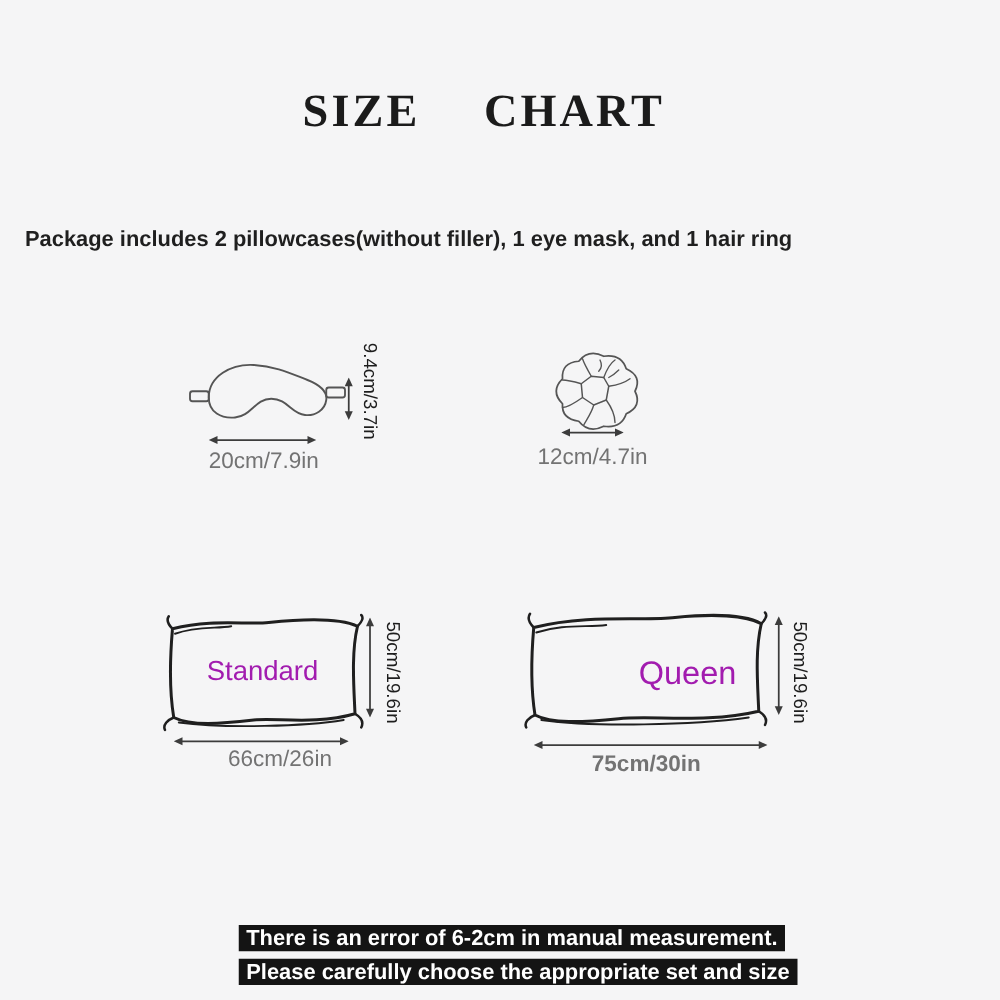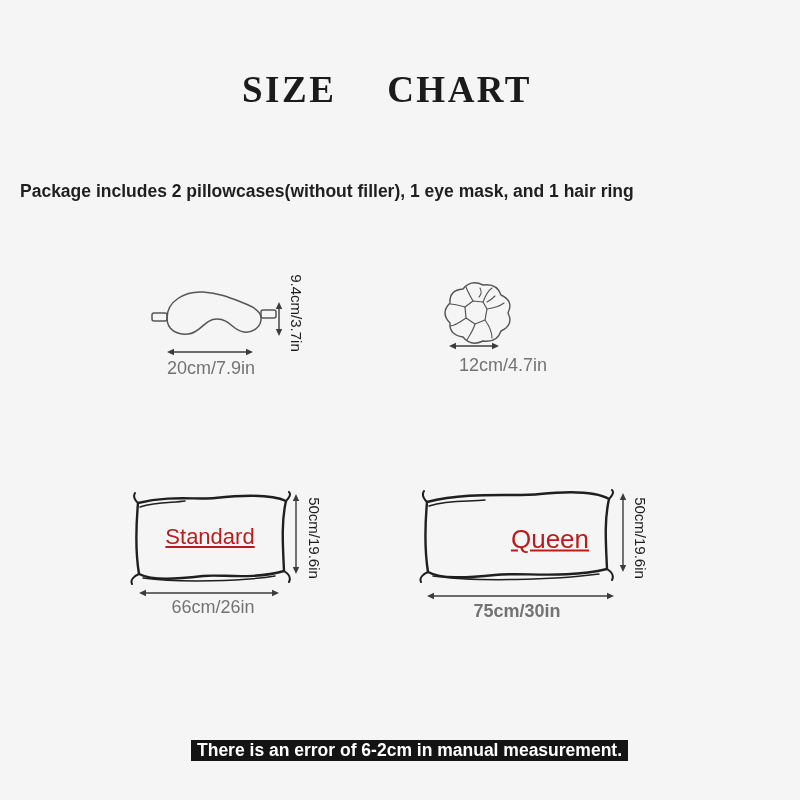--- a/index.html
+++ b/index.html
@@ -25,22 +25,22 @@
   .arrow polygon { fill:#3c3c3c; stroke:none; }
   .dim {
     position:absolute; font-size:18px; color:#737373; white-space:nowrap;
     transform:translateX(-50%);
   }
   .dim-rot {
     position:absolute; font-size:15px; color:#1d1d1d; white-space:nowrap;
     transform:translate(-50%,-50%) rotate(90deg);
   }
   .pillow-name {
-    position:absolute; transform:translate(-50%,-50%); color:#b91c1c;
-    white-space:nowrap; font-size:22px;text-decoration:underline;
+    position:absolute; transform:translate(-50%,-50%); color:#a21caf;
+    white-space:nowrap; font-size:22px;
   }
   .pillow-name.queen { font-size:26px; }
   .note {
     position:absolute; left:191px; background:#141414; color:#ffffff;
     font-size:17.5px; font-weight:700; line-height:21px; padding:0 6px;
     white-space:nowrap;
   }
 </style>
 </head>
 <body>
@@ -79,21 +79,21 @@
     <path style="stroke-width:1.1" d="M47,44 C52,51 54,58 54,62 M37,48 C35,55 31,60 29,64 M28,42 C21,47 16,50 12,50
          M27,31 C20,29 15,28 12,28 M35,25 C31,18 29,14 28,11 M45,26 C48,18 51,14 54,12
          M49,33 C56,32 62,30 66,27 M42,12 C44,16 43,19 41,21 M57,20 C54,23 51,25 49,26"></path>
   </svg>
 
   <svg class="arrow" style="left:449px; top:341px;" width="50" height="10" viewBox="0 0 50 10">
     <line x1="6" y1="5" x2="44" y2="5"></line>
     <polygon points="0,5 7,1.8 7,8.2"></polygon>
     <polygon points="50,5 43,1.8 43,8.2"></polygon>
   </svg>
-  <div class="dim" style="left:503px; top:355px;">12cm/4.7in</div>
+  <div class="dim" style="left:474px; top:355px;">12cm/4.7in</div>
 
   <svg class="art pillow" style="left:125px; top:488px;" width="175" height="100" viewBox="0 0 175 100">
     <path d="M13,15 C45,7 72,12 90,10 C118,7 146,6 161,13
          C156,34 158,60 159,83 C128,92 95,86 78,88
          C52,91 28,93 14,86 C10,62 11,38 13,15 Z"></path>
     <path style="stroke-width:2" d="M13,15 C9,11 8,8 10,5 M161,13 C165,9 166,6 164,4
          M159,83 C164,86 166,90 164,94 M14,86 C9,88 5,92 7,96"></path>
     <path style="stroke-width:1.5" d="M18,90 C55,95 120,93 150,88 M15,19 C32,13 48,15 60,13"></path>
   </svg>
   <div class="pillow-name" style="left:210px; top:537px;">Standard</div>
@@ -103,21 +103,21 @@
     <polygon points="5,0 1.8,7 8.2,7"></polygon>
     <polygon points="5,80 1.8,73 8.2,73"></polygon>
   </svg>
   <div class="dim-rot" style="left:314px; top:538px;">50cm/19.6in</div>
 
   <svg class="arrow" style="left:139px; top:588px;" width="140" height="10" viewBox="0 0 140 10">
     <line x1="6" y1="5" x2="134" y2="5"></line>
     <polygon points="0,5 7,1.8 7,8.2"></polygon>
     <polygon points="140,5 133,1.8 133,8.2"></polygon>
   </svg>
-  <div class="dim" style="left:213px; top:597px;">66cm/26in</div>
+  <div class="dim" style="left:224px; top:597px;">66cm/26in</div>
 
   <svg class="art pillow" style="left:415px; top:485px;" width="205" height="102" viewBox="0 0 205 102">
     <path d="M12,17 C55,6 100,12 125,9 C155,6 182,7 194,14
          C189,36 191,60 192,84 C150,94 105,87 80,90
          C50,93 26,94 13,87 C9,62 10,40 12,17 Z"></path>
     <path style="stroke-width:2" d="M12,17 C8,13 7,9 9,6 M194,14 C198,10 199,7 197,5
          M192,84 C197,87 199,91 197,95 M13,87 C8,89 4,93 6,97"></path>
     <path style="stroke-width:1.5" d="M18,91 C60,97 140,95 184,89 M14,21 C35,14 55,17 70,15"></path>
   </svg>
   <div class="pillow-name queen" style="left:518px; top:539px;margin-left:32px;">Queen</div>
@@ -130,14 +130,15 @@
   <div class="dim-rot" style="left:640px; top:538px;">50cm/19.6in</div>
 
   <svg class="arrow" style="left:427px; top:591px;" width="187" height="10" viewBox="0 0 187 10">
     <line x1="6" y1="5" x2="181" y2="5"></line>
     <polygon points="0,5 7,1.8 7,8.2"></polygon>
     <polygon points="187,5 180,1.8 180,8.2"></polygon>
   </svg>
   <div class="dim" style="left:517px; top:601px;font-weight:bold;">75cm/30in</div>
 
   <div class="note" style="top:740px;">There is an error of 6-2cm in manual measurement.</div>
+  <div class="note" style="top:767px;">Please carefully choose the appropriate set and size</div>
 
 </div>
 
 </body></html>

